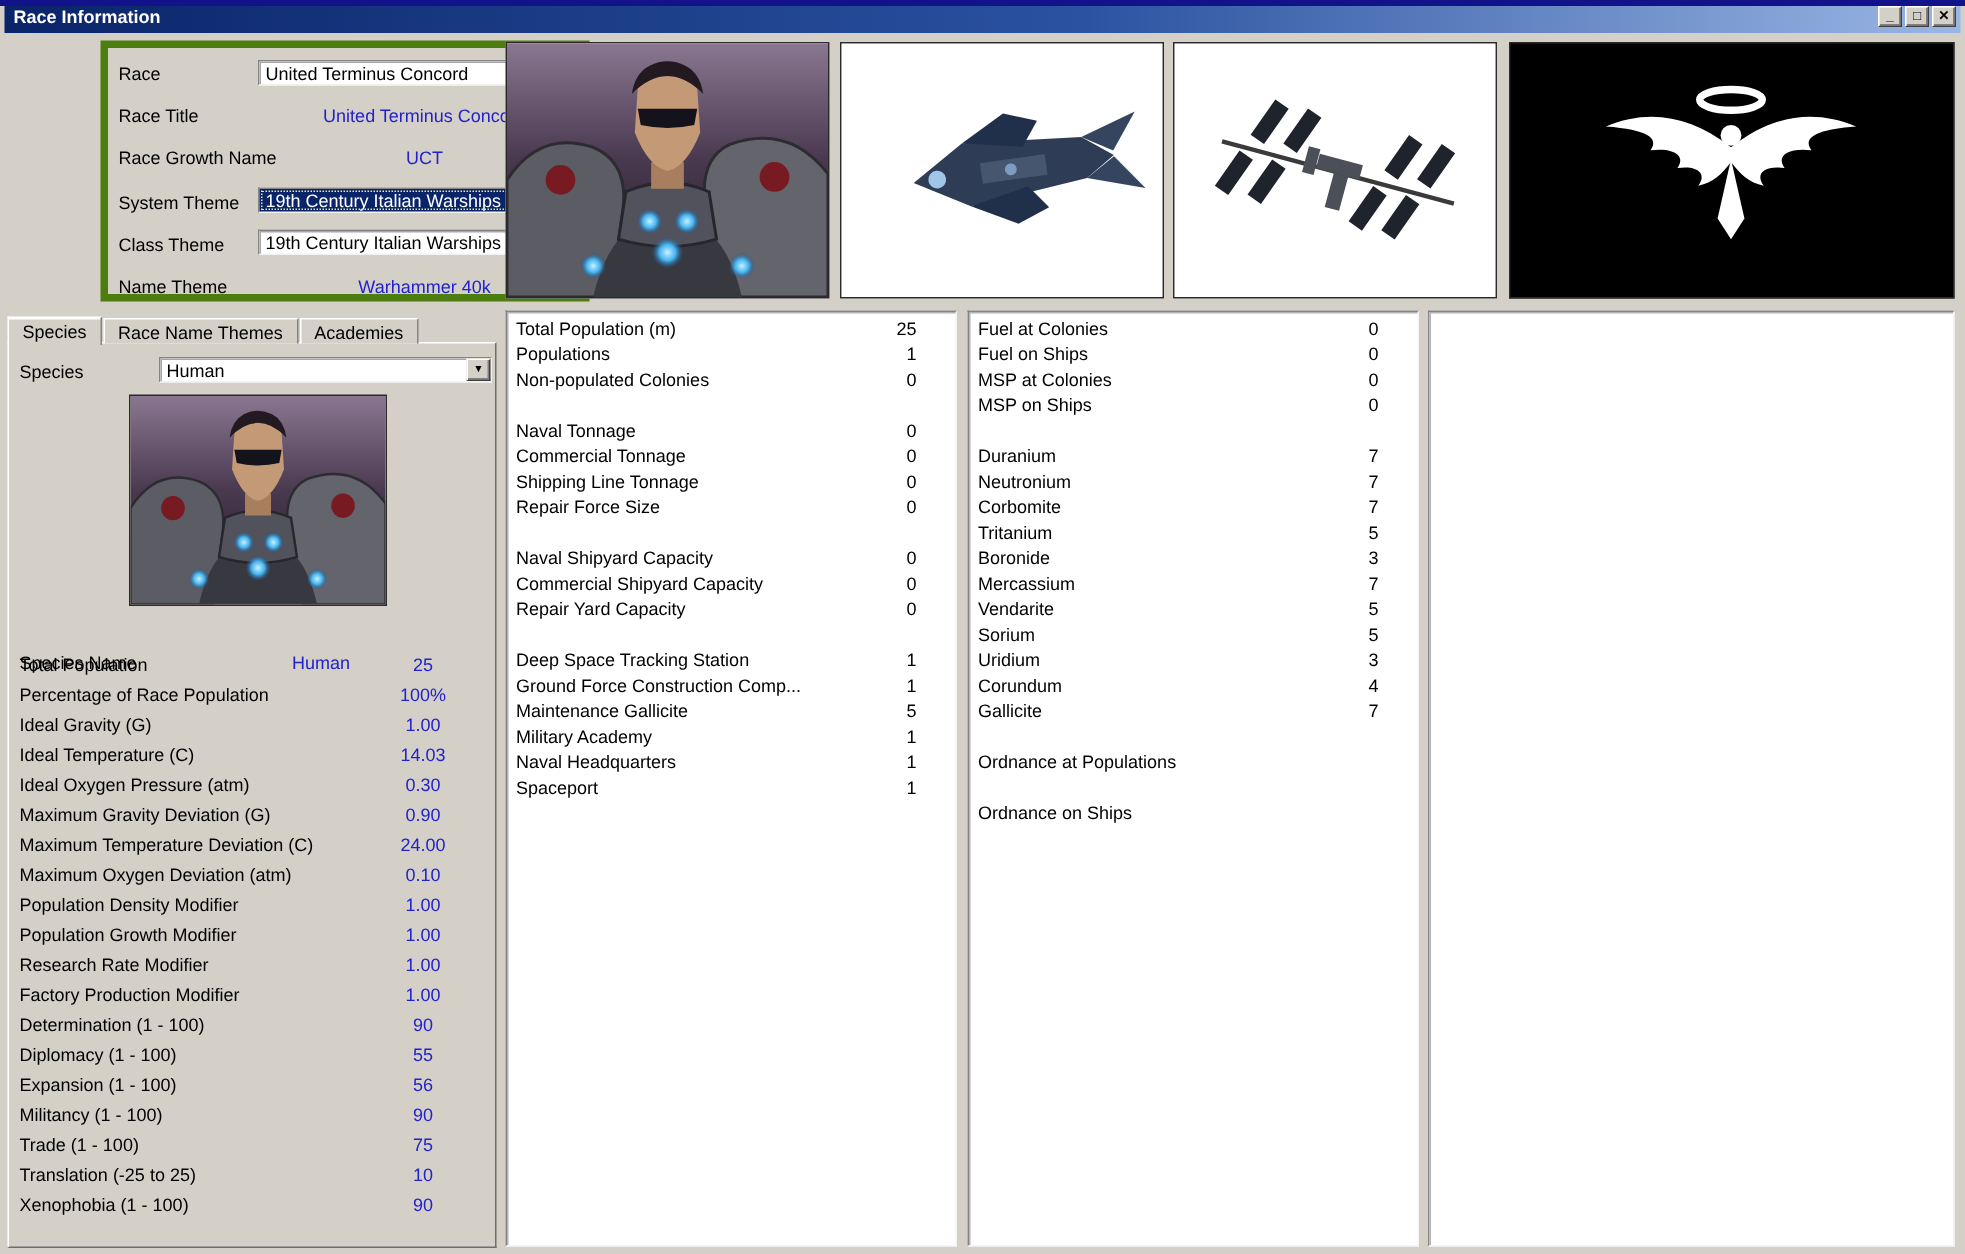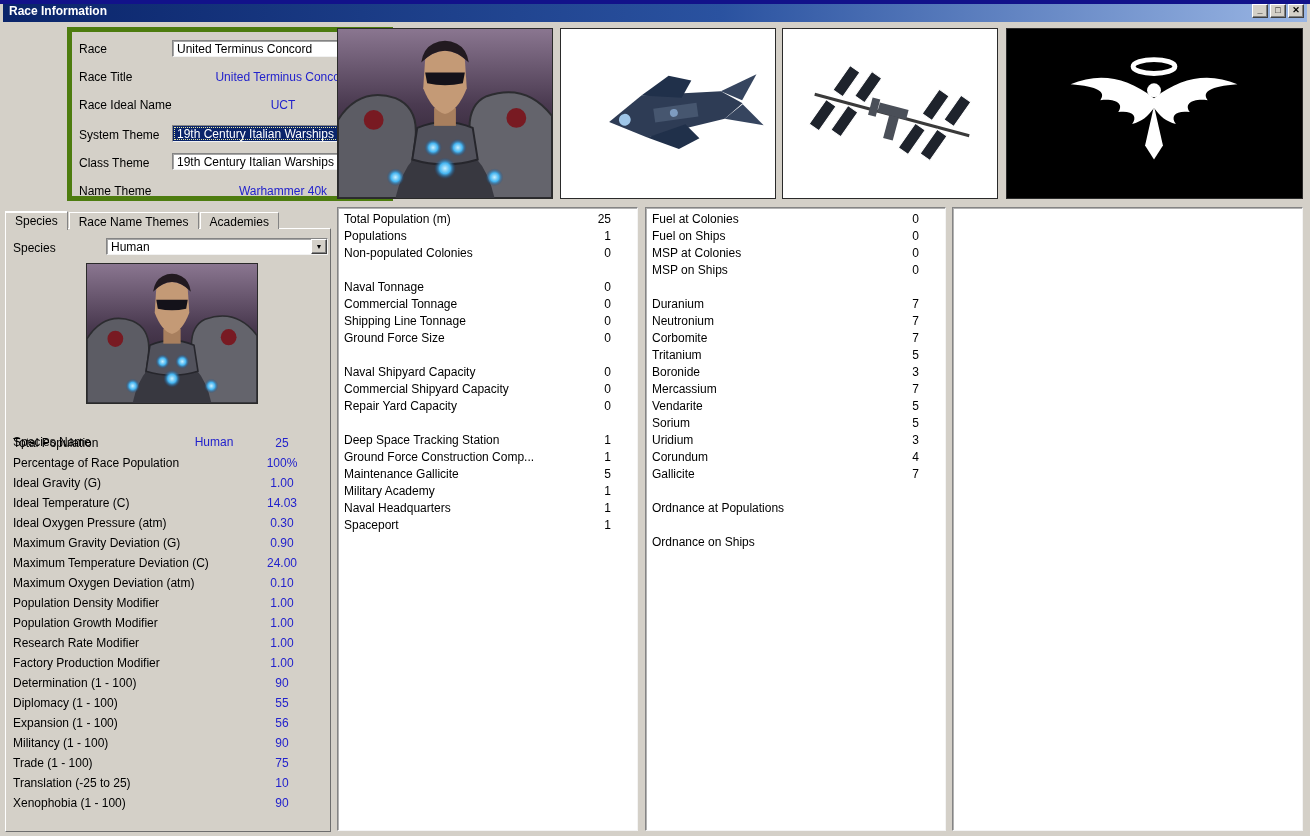--- a/index.html
+++ b/index.html
@@ -192,21 +192,21 @@
   <div class="combo" style="top:8px">
     <span class="combo-text">United Terminus Concord</span>
     <span class="combo-btn">
         <span class="arr">▼</span>
       </span>
   </div>
 
   <span class="flabel" style="top:38px">Race Title</span>
   <span class="panel-value" style="top:38px">United Terminus Concord</span>
 
-  <span class="flabel" style="top:66px">Race Ideal Name</span>
+  <span class="flabel" style="top:66px">Race Growth Name</span>
   <span class="panel-value" style="top:66px">UCT</span>
 
   <span class="flabel" style="top:96px">System Theme</span>
   <div class="combo" style="top:93px">
     <span class="combo-text hl">19th Century Italian Warships</span>
     <span class="combo-btn">
         <span class="arr">▼</span>
       </span>
   </div>
 
@@ -400,21 +400,21 @@
       <span class="lb-label">Commercial Tonnage</span>
       <span class="lb-val">0</span>
     </div>
 
     <div class="lb-row">
       <span class="lb-label">Shipping Line Tonnage</span>
       <span class="lb-val">0</span>
     </div>
 
     <div class="lb-row">
-      <span class="lb-label">Ground Force Size</span>
+      <span class="lb-label">Repair Force Size</span>
       <span class="lb-val">0</span>
     </div>
 
     <div class="lb-row">
       <span class="lb-label"></span>
       <span class="lb-val"></span>
     </div>
 
     <div class="lb-row">
       <span class="lb-label">Naval Shipyard Capacity</span>

